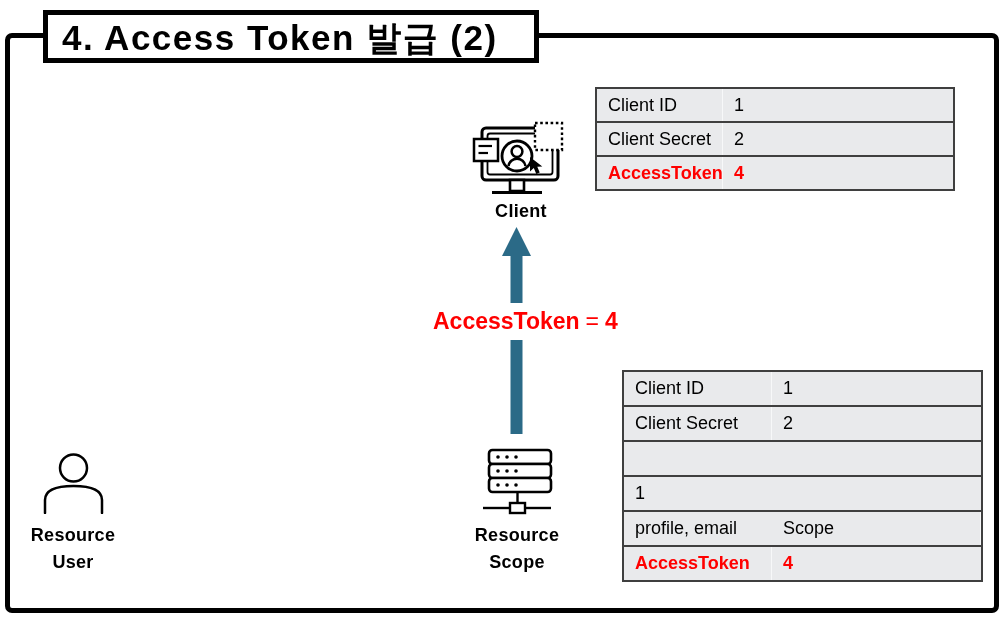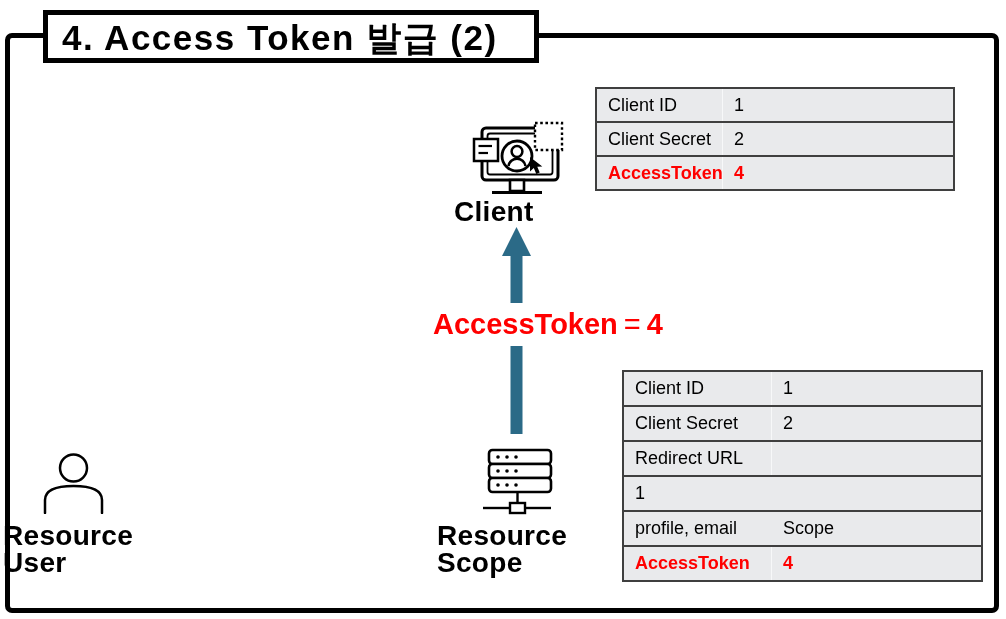--- a/index.html
+++ b/index.html
@@ -26,28 +26,28 @@
     display:flex;align-items:flex-start;padding-left:14px;
   }
   .title-box .title-text{
     font-size:35px;font-weight:700;letter-spacing:1.5px;white-space:nowrap;
   }
   
   .icon-svg{position:absolute;z-index:1;}
   .icon-svg *{vector-effect:none;}
   
   .actor-label{
-    position:absolute;z-index:1;font-weight:700;
-    font-size:28px;line-height:27px;letter-spacing:0.3px;
+    position:absolute;z-index:1;text-align:center;font-weight:700;
+    font-size:18px;line-height:27px;letter-spacing:0.3px;
   }
   
   .arrow-svg{position:absolute;left:500px;top:227px;z-index:1;color:var(--arrow);}
   .arrow-label{
     position:absolute;left:424px;top:303px;z-index:2;background:#fff;
-    padding:5px 9px;color:var(--red);font-size:29px;white-space:nowrap;
+    padding:5px 9px;color:var(--red);font-size:23px;white-space:nowrap;
   }
   .arrow-label .b{font-weight:700;}
   .arrow-label .eq{font-weight:400;margin:0 6px;}
   
   .info-table{
     position:absolute;z-index:2;background:var(--table-border);
     border:2px solid var(--table-border);
     display:flex;flex-direction:column;gap:2px;
   }
   .trow{background:var(--table-bg);display:grid;}
@@ -158,21 +158,20 @@
         <div class="tcell k">Client ID</div>
         <div class="tcell v">1</div>
       </div>
 
       <div class="trow">
         <div class="tcell k">Client Secret</div>
         <div class="tcell v">2</div>
       </div>
 
       <div class="trow">
-        <div class="tcell k">Redirect URL</div>
       </div>
 
       <div class="trow">
         <div class="tcell v">1</div>
       </div>
 
       <div class="trow">
         <div class="tcell v">profile, email</div>
         <div class="tcell k">Scope</div>
       </div>

